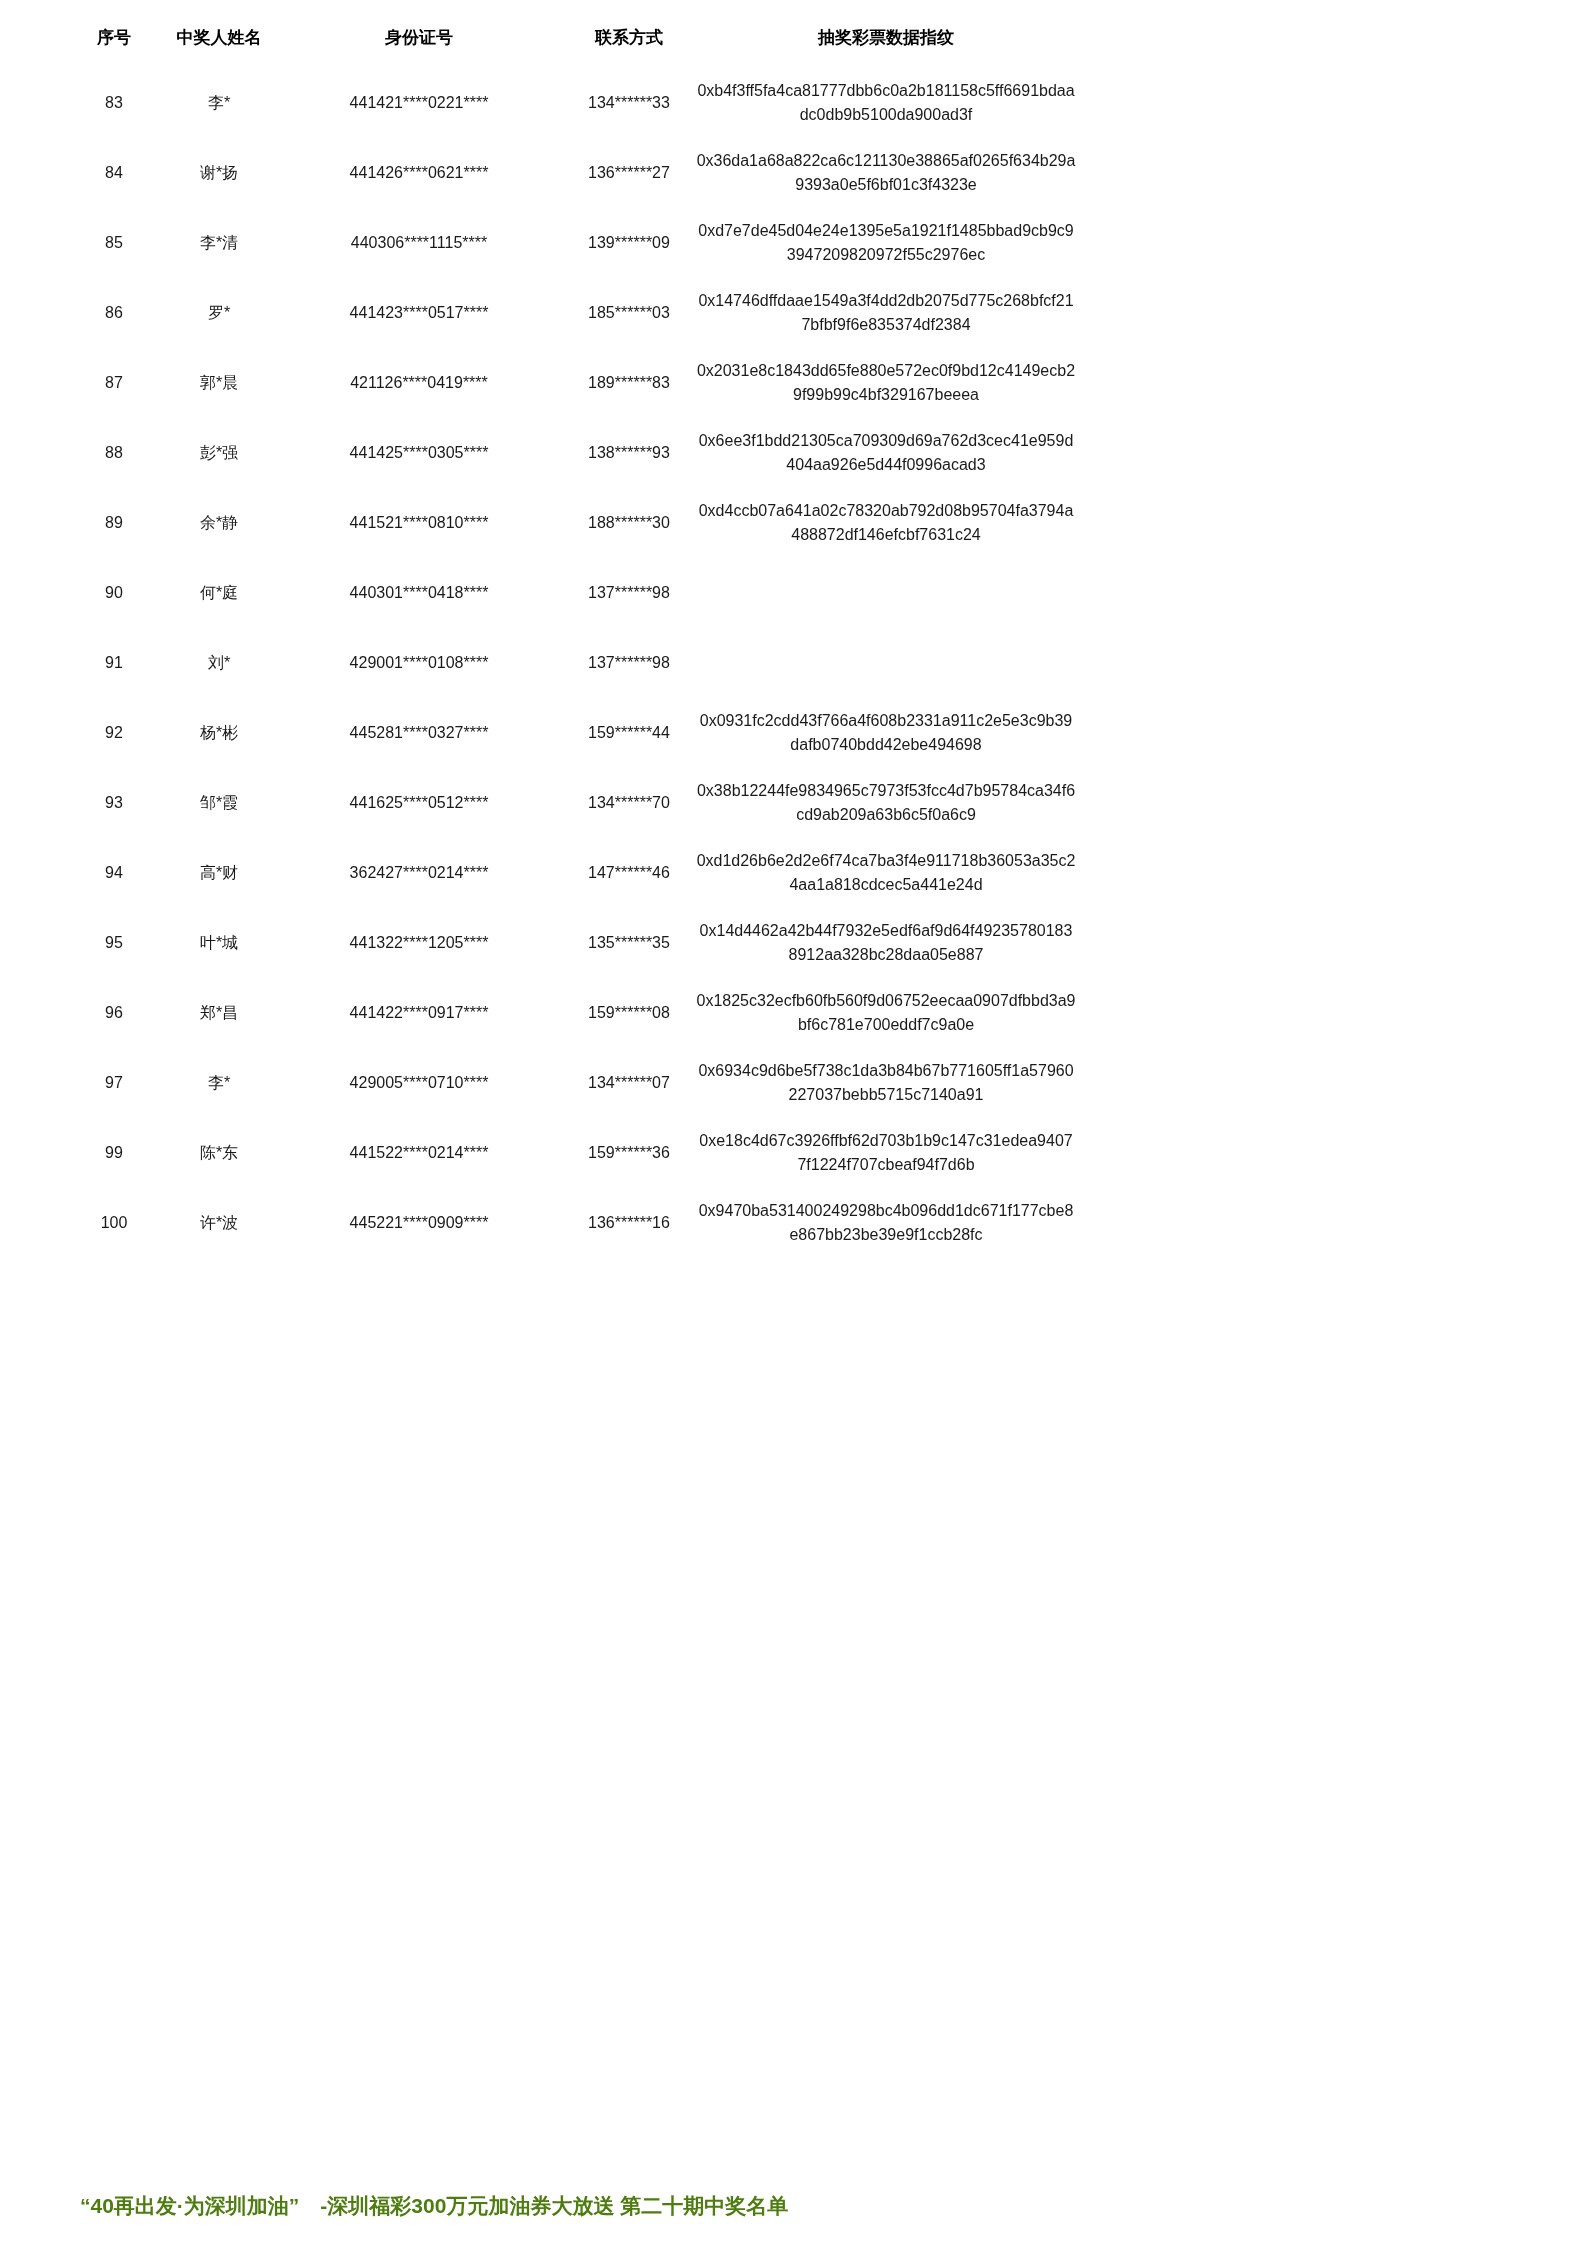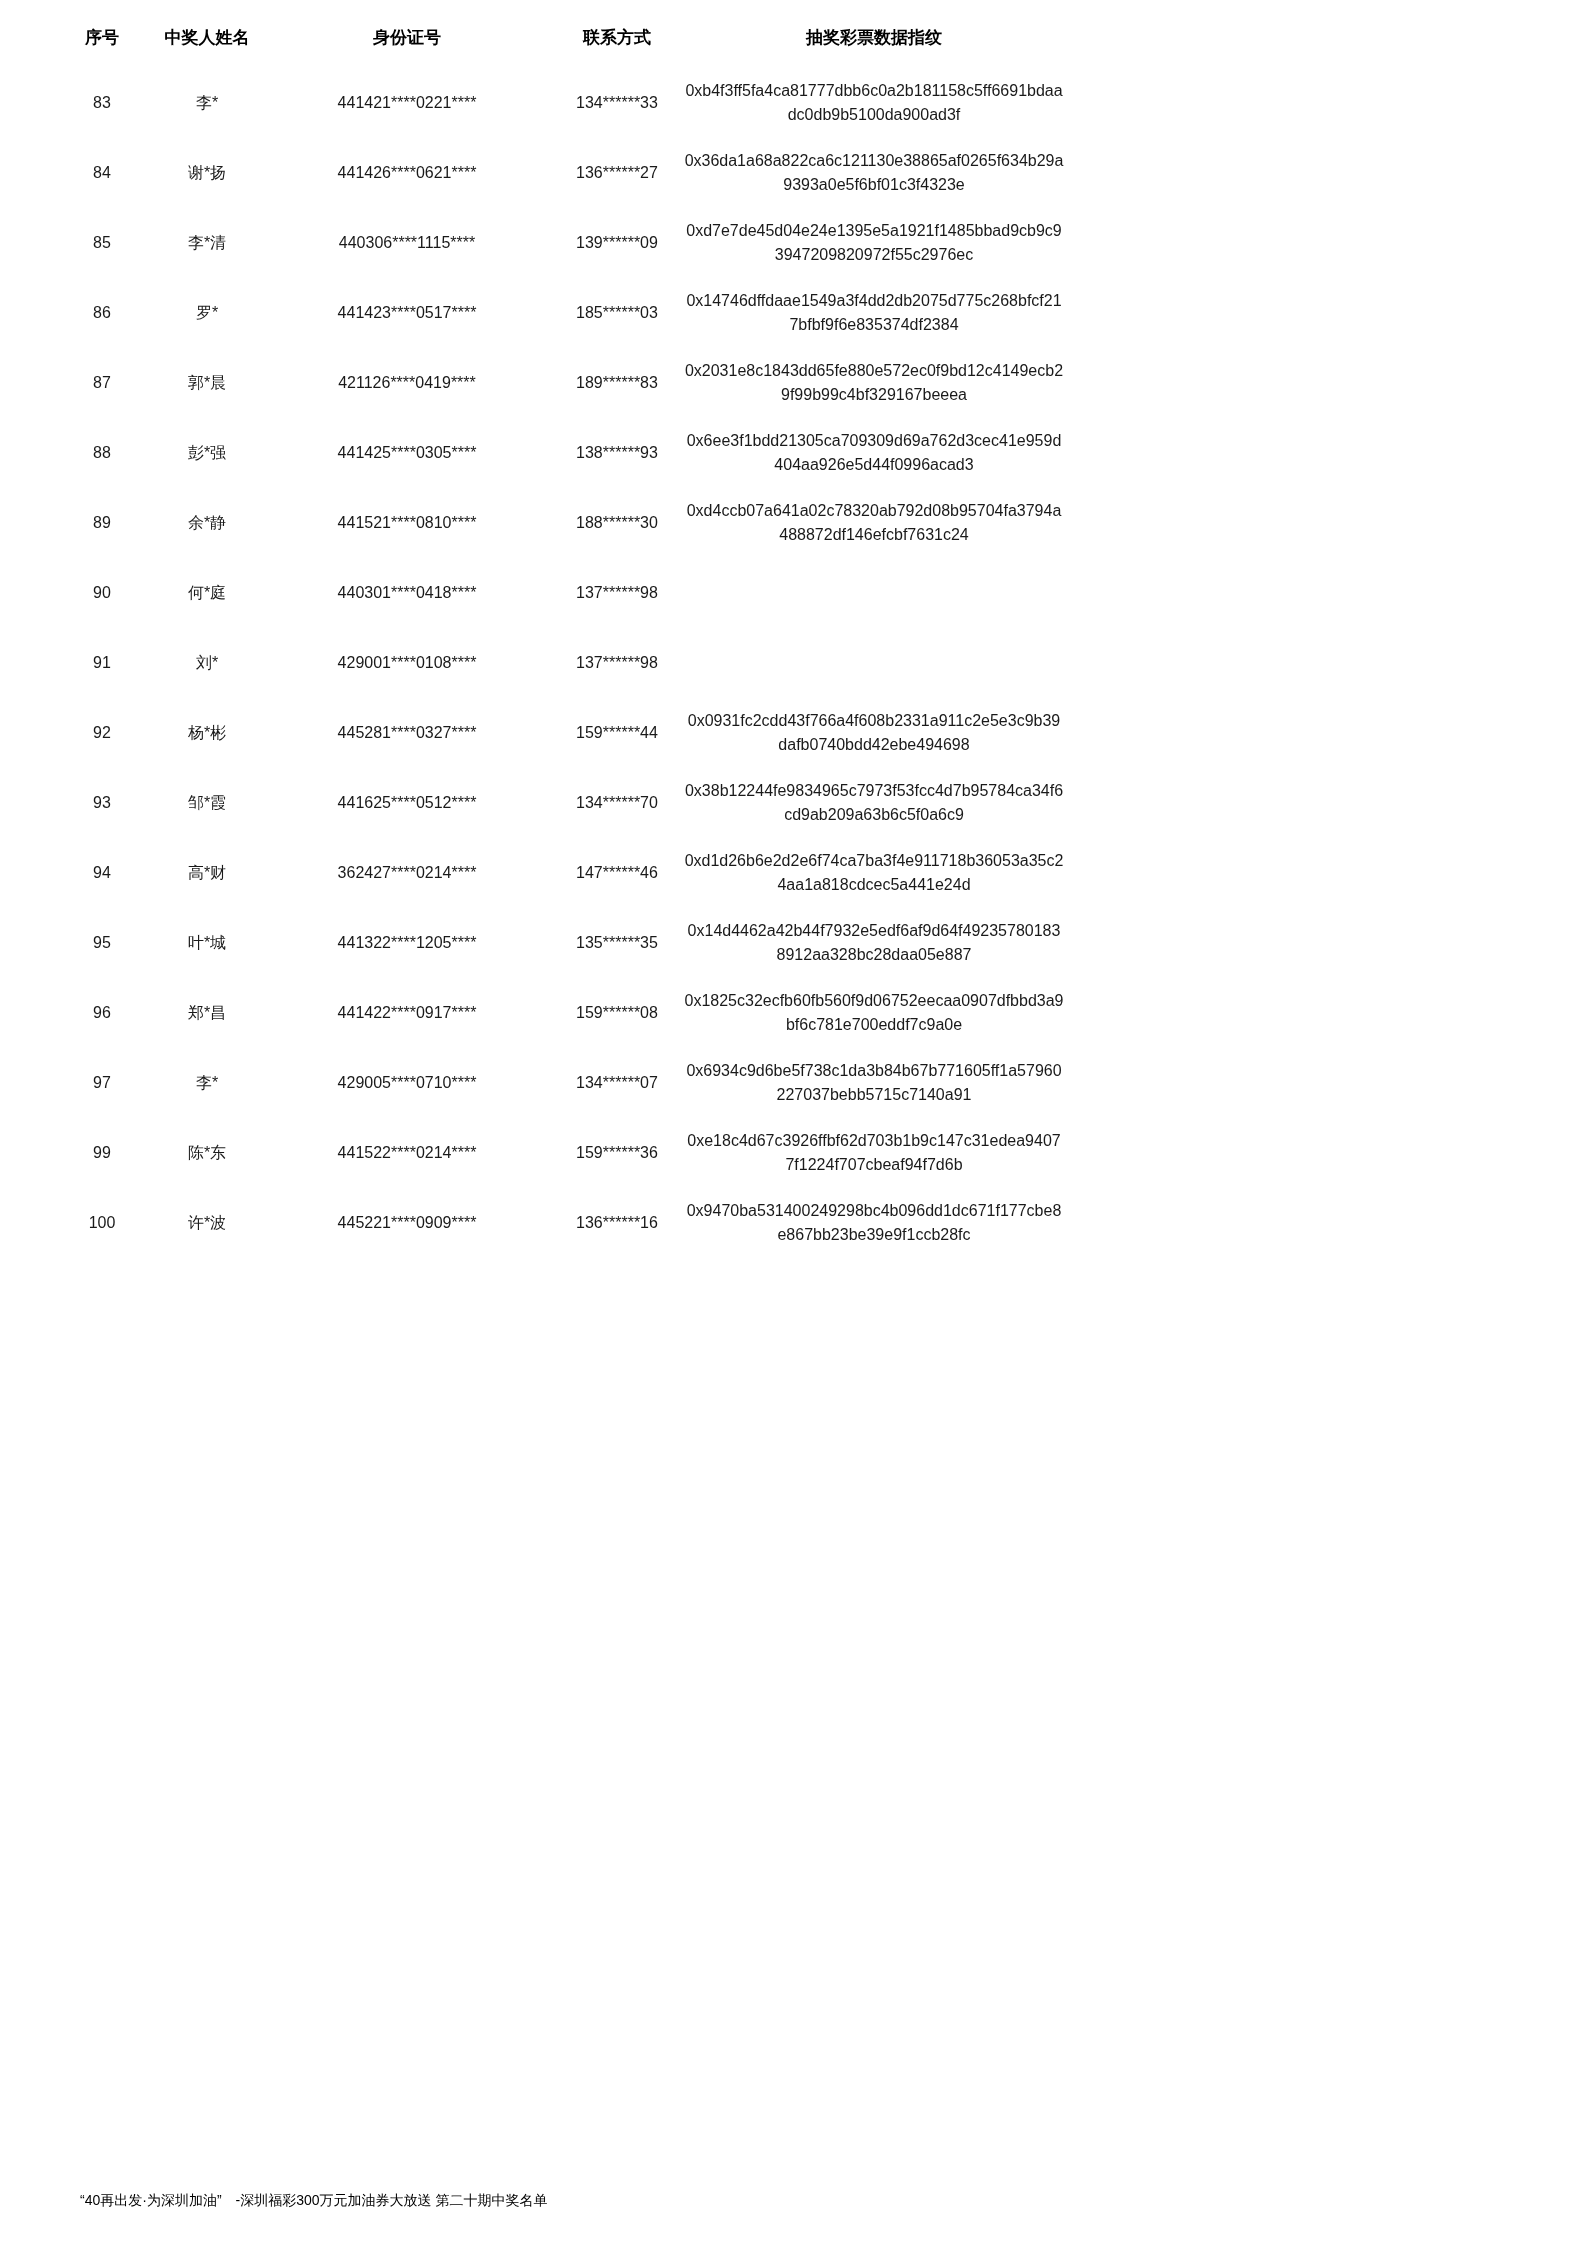--- a/index.html
+++ b/index.html
@@ -10,21 +10,21 @@
     width: 1586px;
     height: 2245px;
     background: #ffffff;
     color: #1a1a1a;
     font-family: "Liberation Sans", sans-serif;
     position: relative;
     overflow: hidden;
   }
   .winner-table {
     position: absolute;
-    left: 72px;
+    left: 84px;
     top: 28px;
     width: 1100px;
   }
   .t-row {
     display: flex;
     align-items: center;
     height: 70px;
   }
   .t-row.header {
     height: 40px;
@@ -51,23 +51,24 @@
     line-height: 24px;
   }
   .header .c-hash {
     word-break: keep-all;
     line-height: 20px;
   }
   .page-footer {
     position: absolute;
     left: 80px;
     top: 2192px;
-    font-size: 14px;
-    color: #000000;
+    font-size: 21px;
+    color: #4d7c0f;
     white-space: pre;
+    font-weight: bold;
   }
 </style>
 </head>
 <body>
 
 <div class="winner-table">
   <div class="t-row header">
     <div class="cell c-no">序号</div>
     <div class="cell c-name">中奖人姓名</div>
     <div class="cell c-id">身份证号</div>

